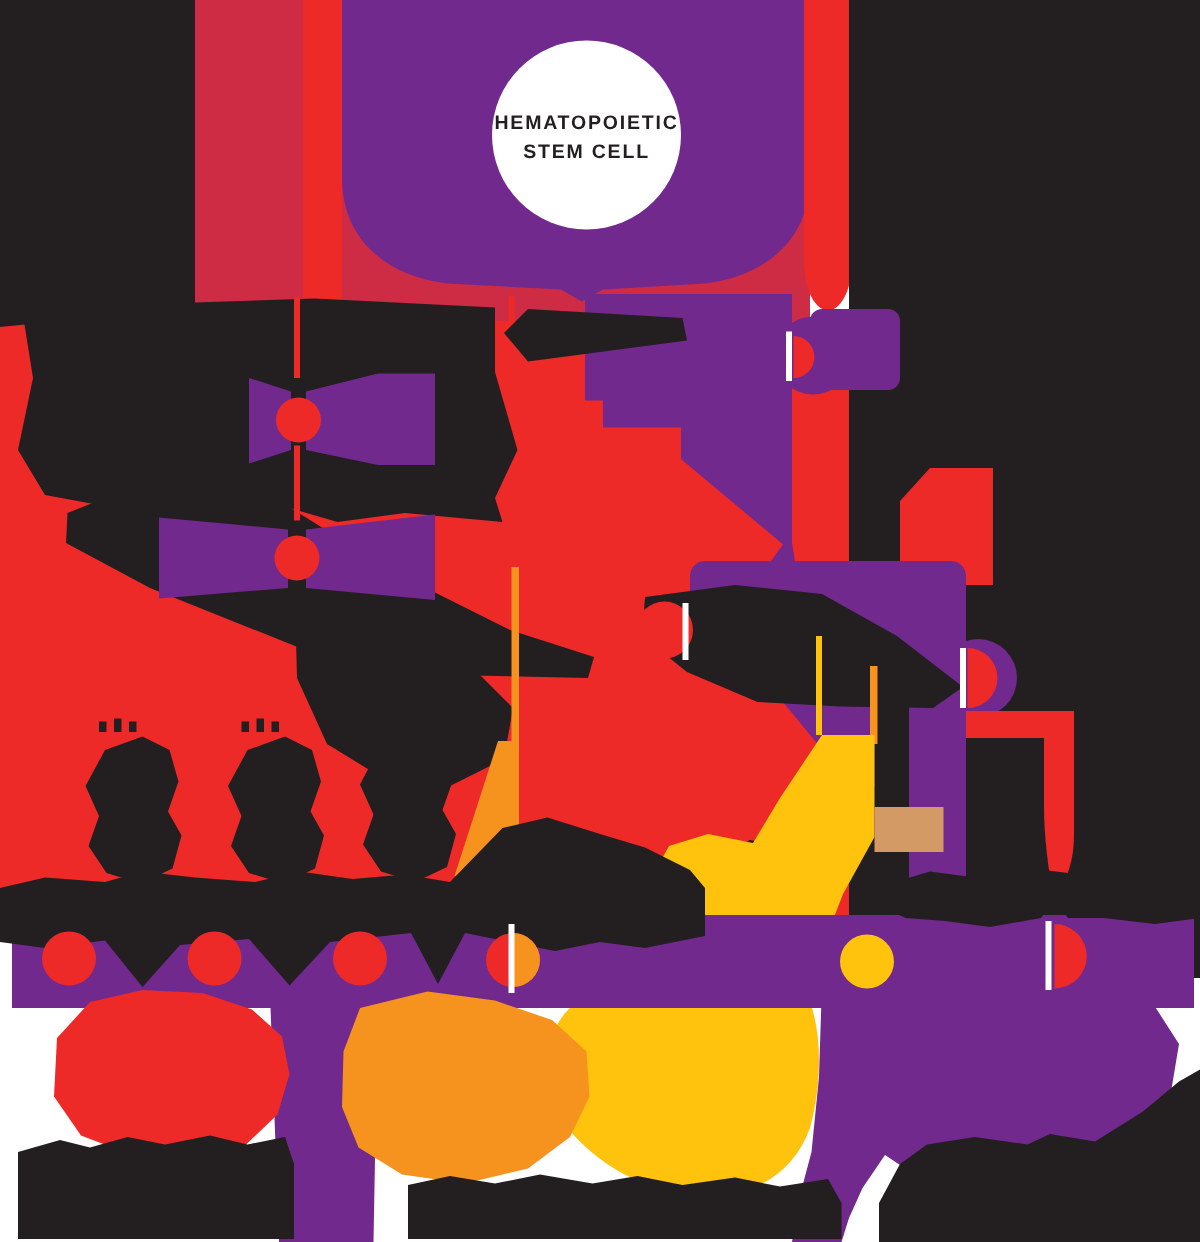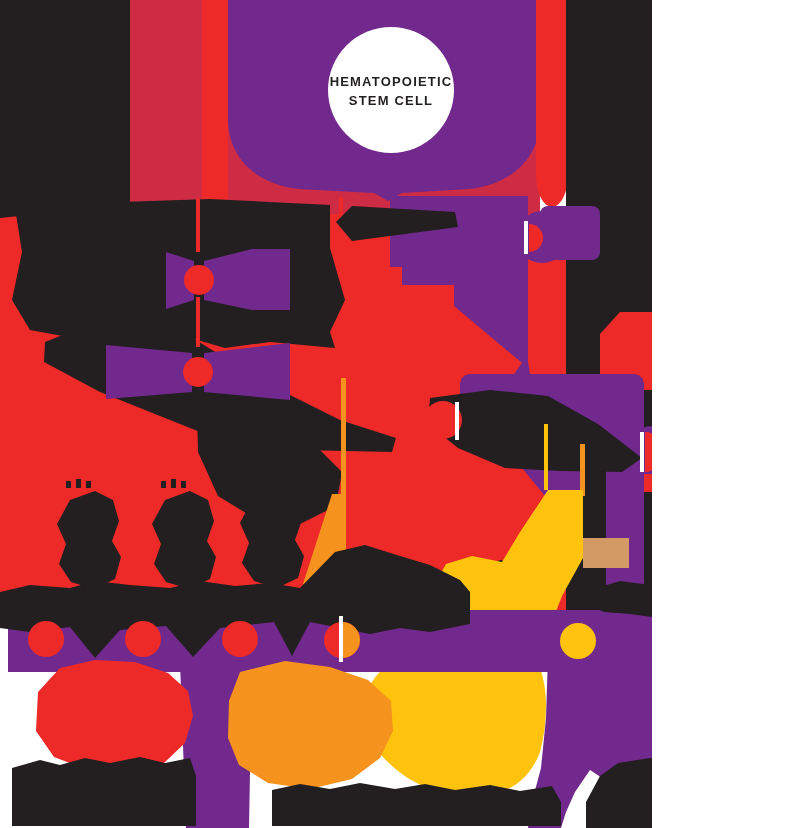--- a/index.html
+++ b/index.html
@@ -1,16 +1,16 @@
 <!DOCTYPE html>
 <html style="--c-purple: #71298D; --c-red: #EE2A29; --c-crimson: #CE2B45; --c-orange: #F6921E; --c-yellow: #FFC30D; --c-tan: #D49A66; --c-black: #231F20; --c-white: #FFFFFF;"><head>
 <meta charset="utf-8">
 <style>
   html,body{margin:0;padding:0;background:#ffffff;}
-  .stage{position:relative;width:652px;height:828px;overflow:hidden;background:#fff;
+  .stage{position:relative;width:800px;height:828px;overflow:hidden;background:#fff;
          font-family:"Liberation Sans", sans-serif;}
   svg{display:block;}
   .purple{fill:var(--c-purple);}
   .red{fill:var(--c-red);}
   .crimson{fill:var(--c-crimson);}
   .orange{fill:var(--c-orange);}
   .yellow{fill:var(--c-yellow);}
   .tan{fill:var(--c-tan);}
   .black{fill:var(--c-black);}
   .white{fill:var(--c-white);}

